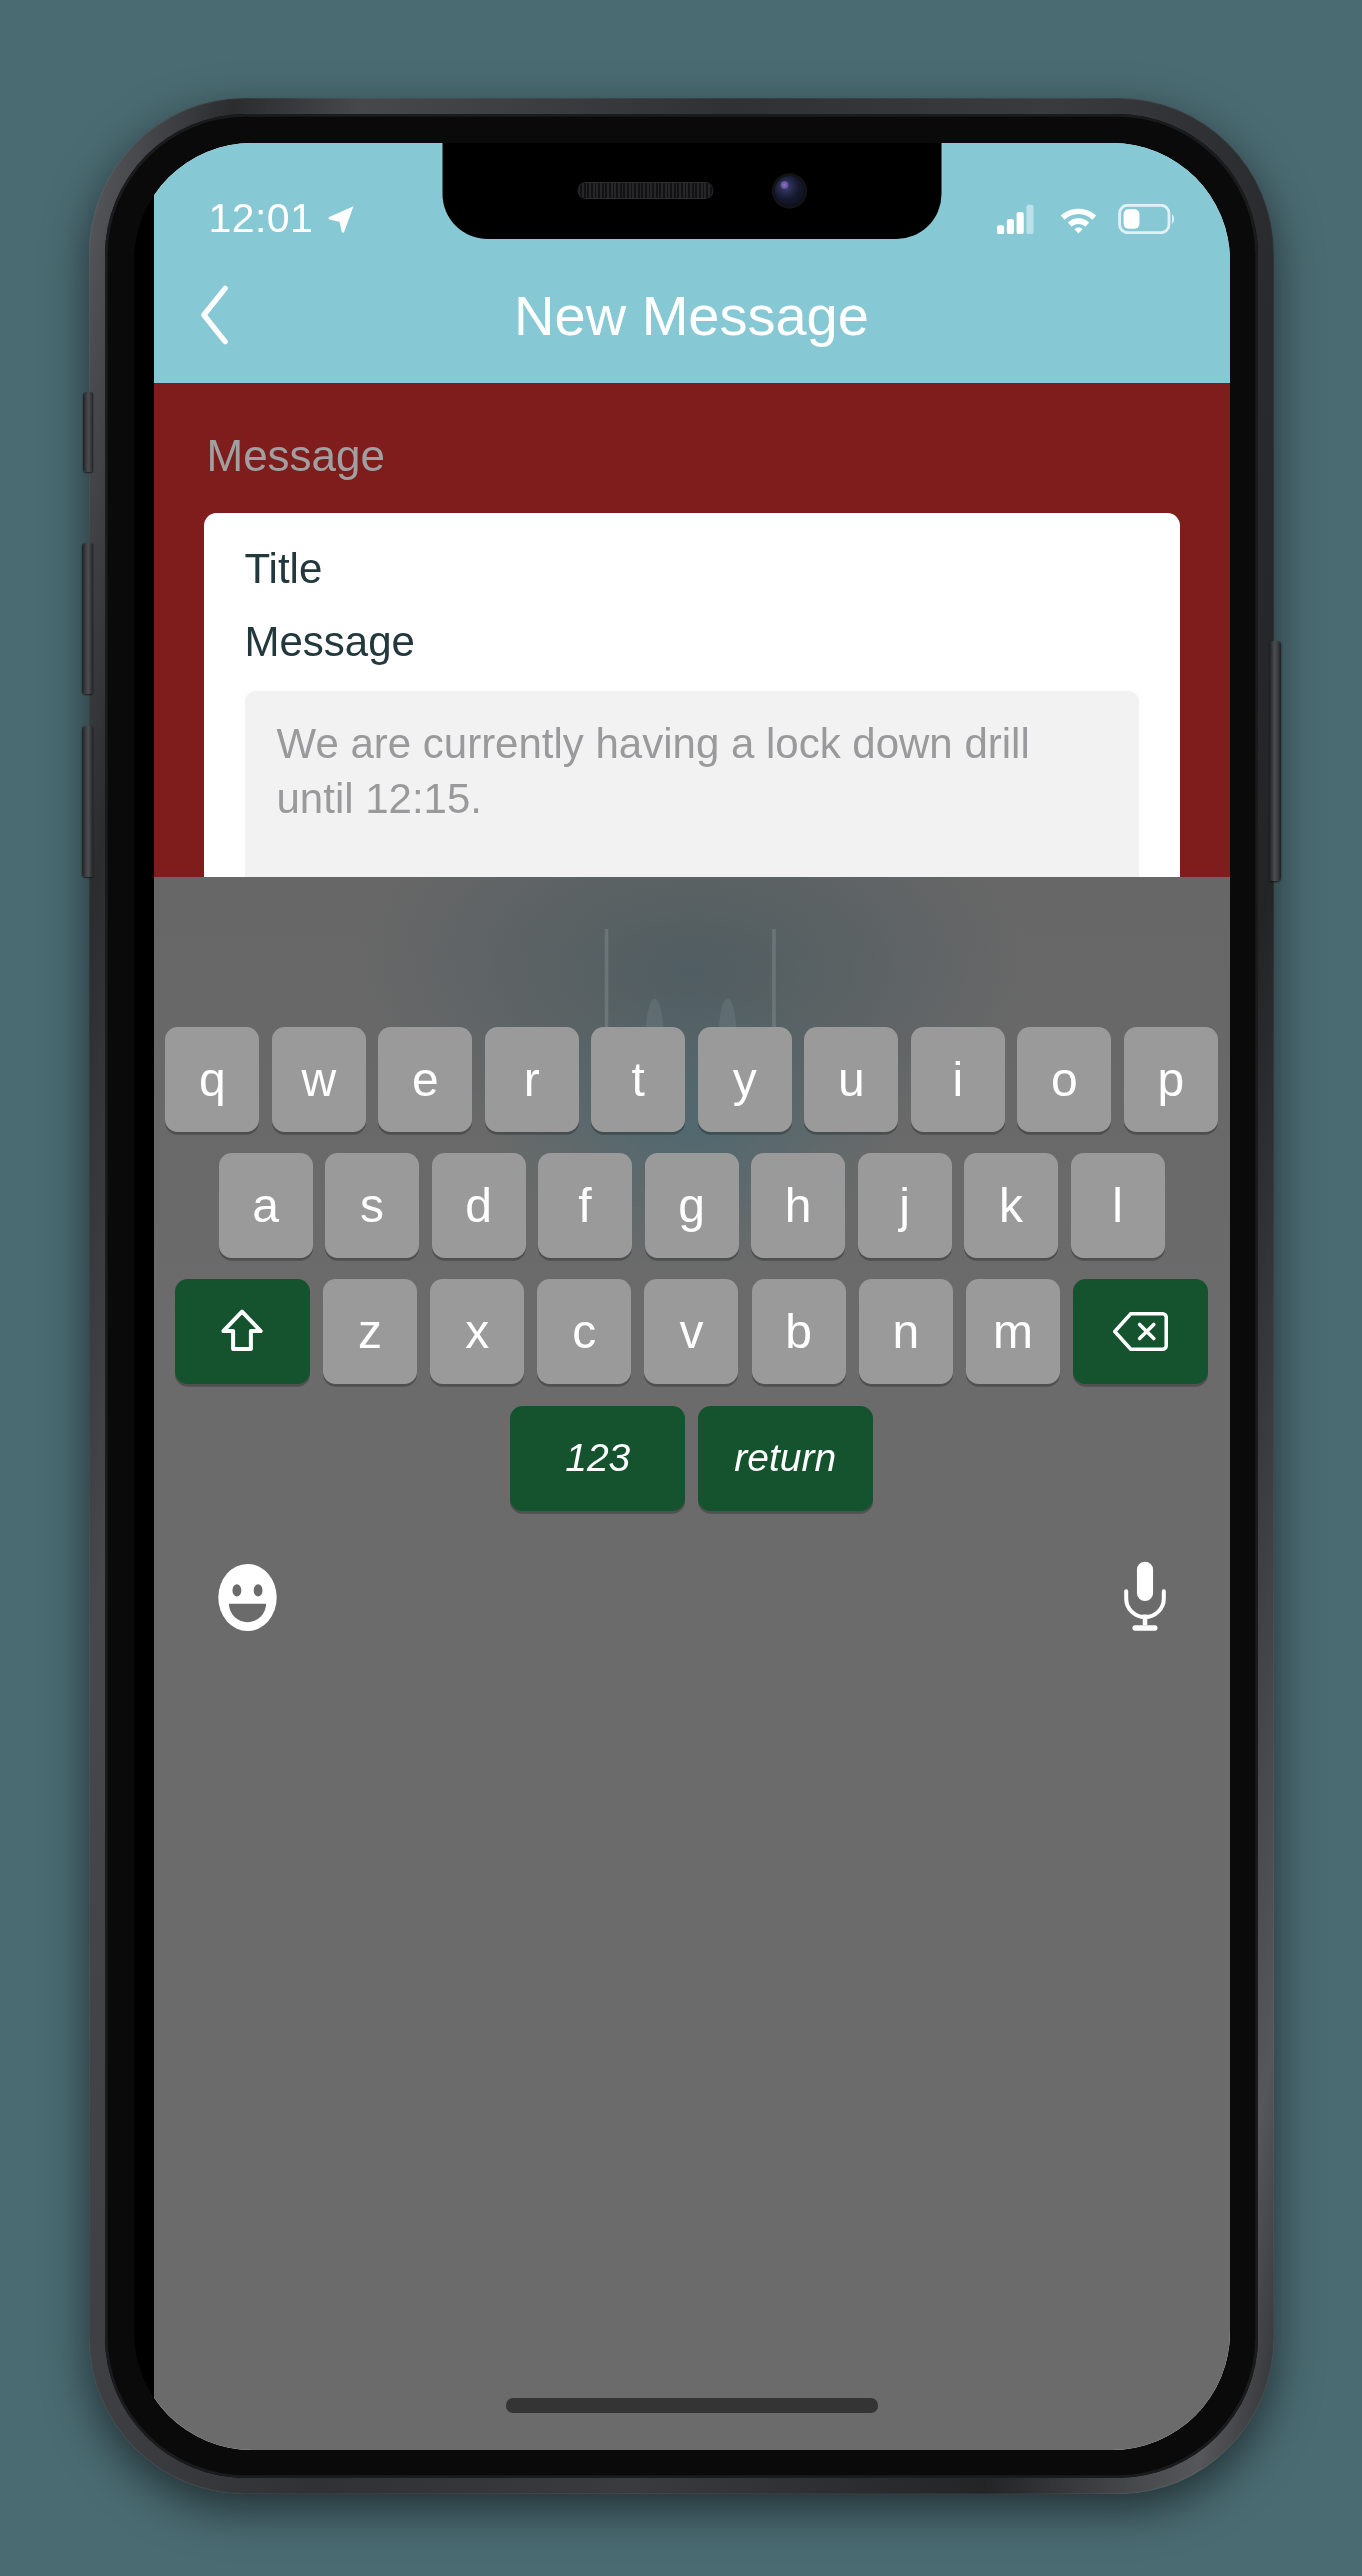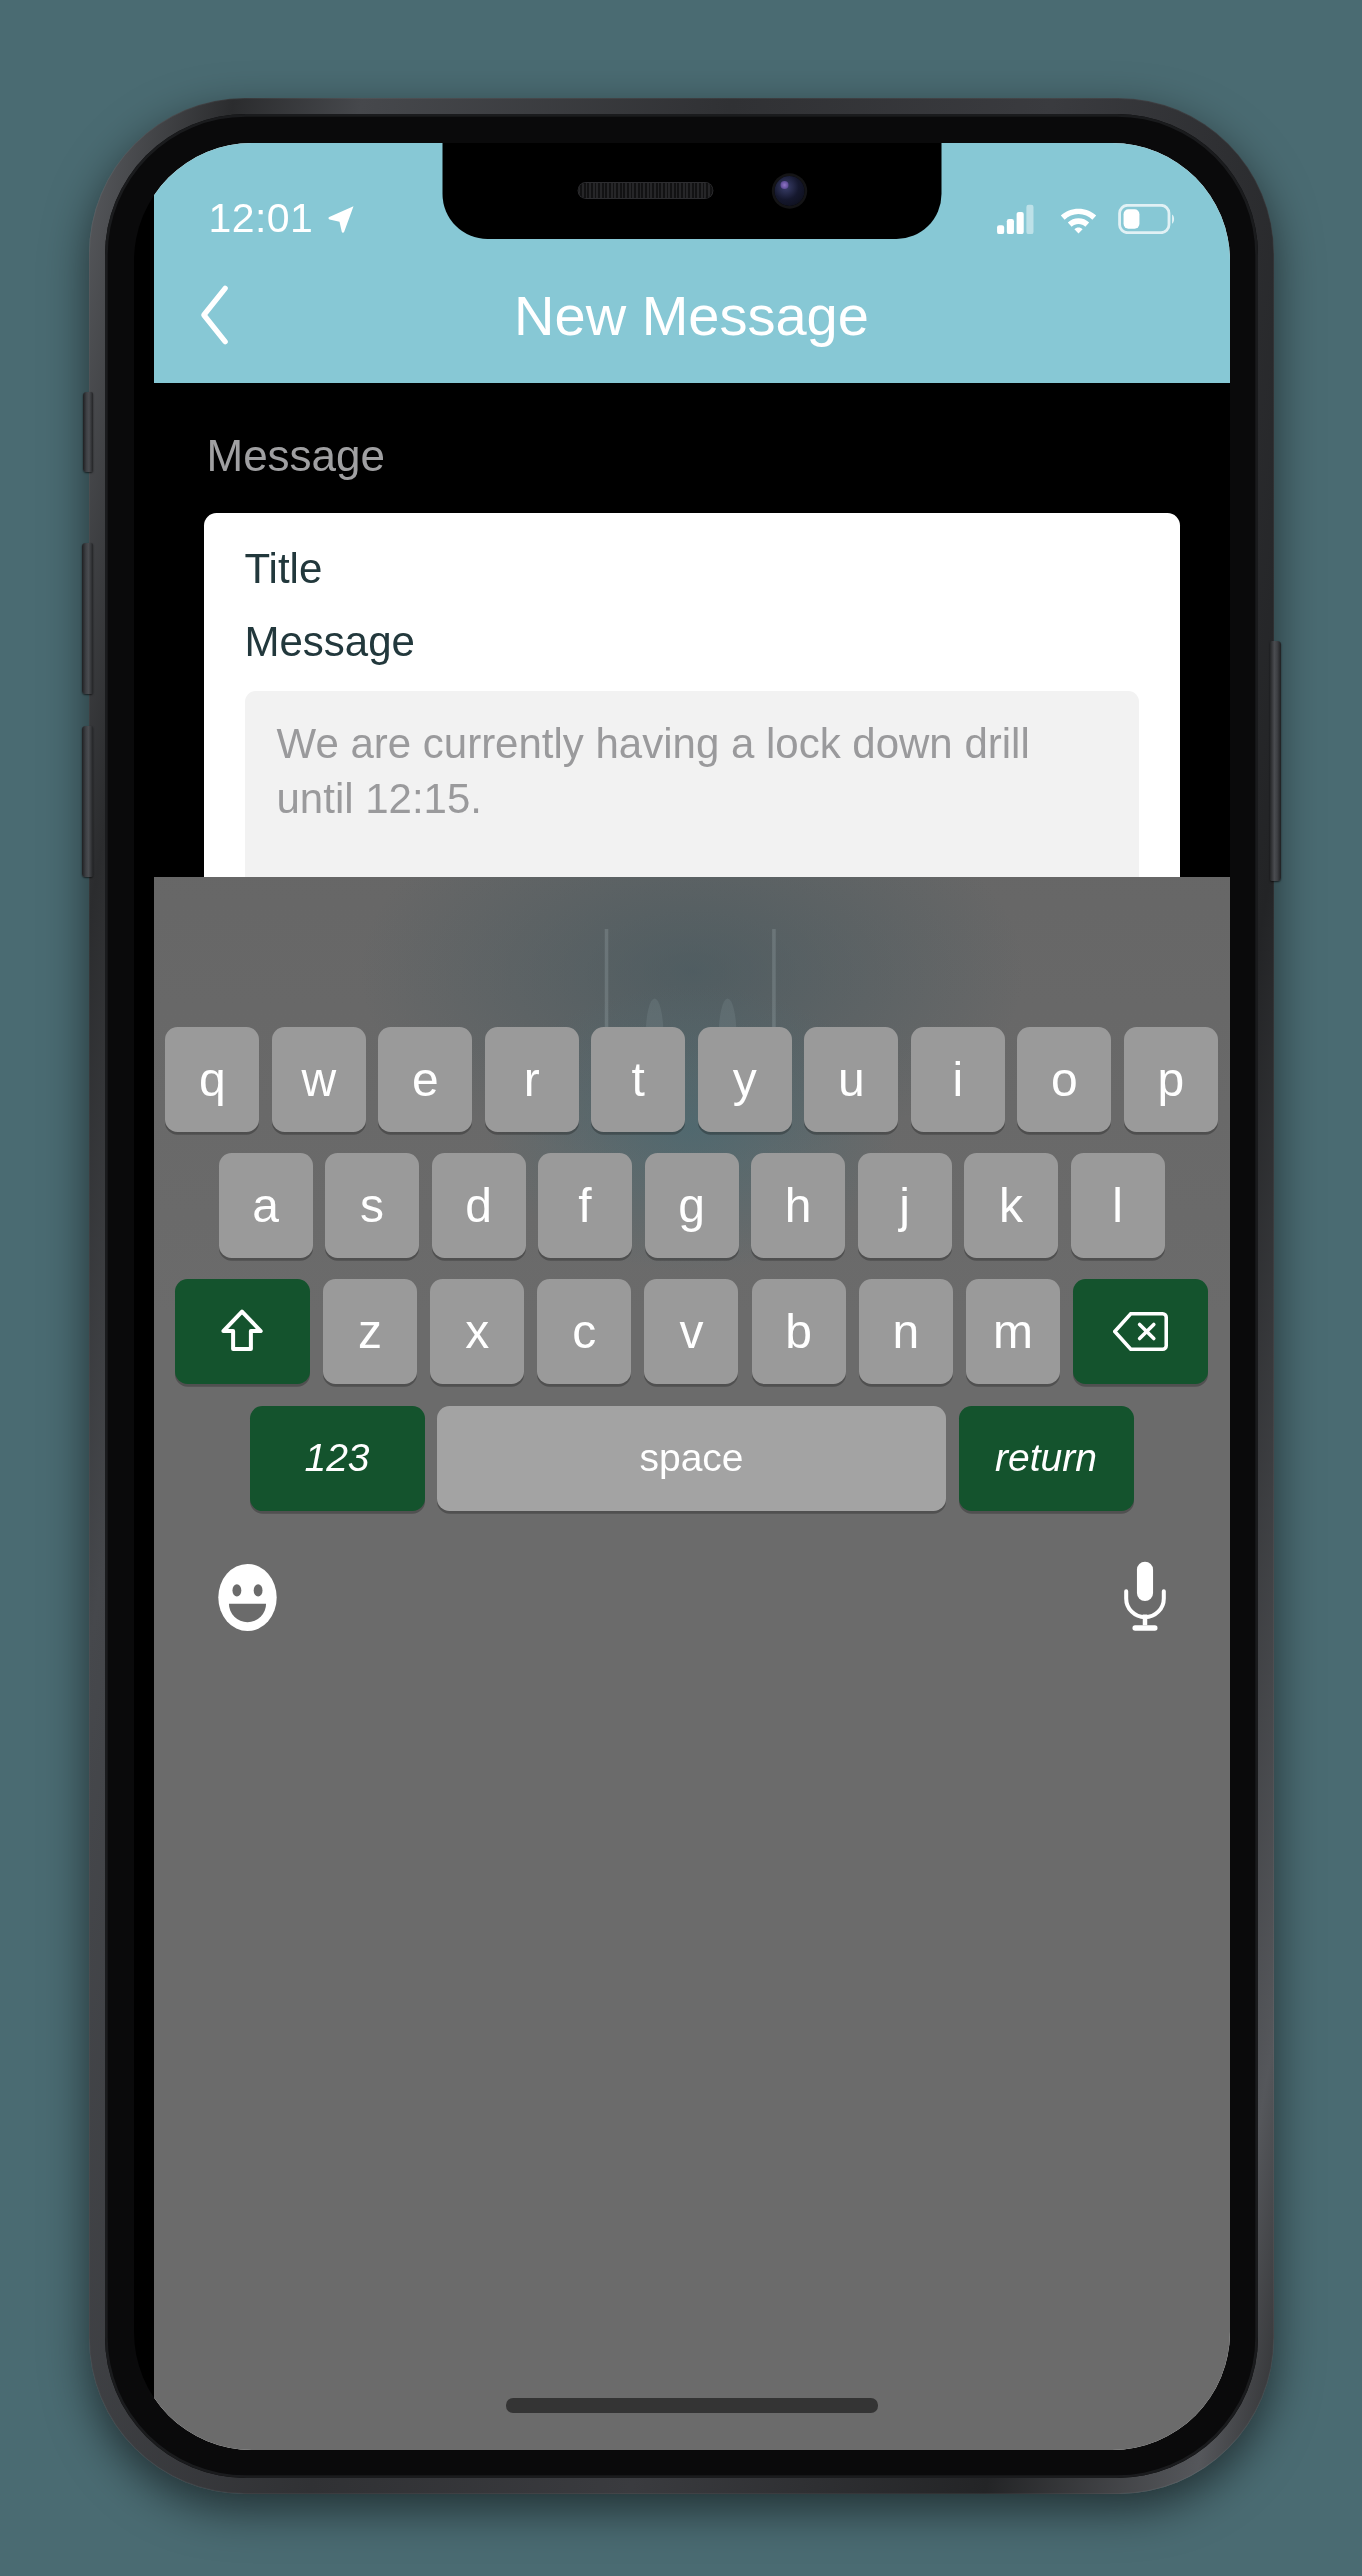--- a/index.html
+++ b/index.html
@@ -121,21 +121,21 @@
   .nav-title{
     position:absolute; left:0; right:0; top:0; bottom:0;
     display:flex; align-items:center; justify-content:center;
     color:#fff; font-size:56px; font-weight:400;
     pointer-events:none;
     text-align:right;
   }
 
   
   .body-area{
-    background:#000000;
+    background:#7f1d1d;
     flex:0 0 auto;
     height:494px;
     padding:0;
     overflow:hidden;
   }
   .section-title{
     color:#a0a0a2; font-size:44px;
     padding:48px 0 32px 53px;
     font-weight:400;
   }
@@ -351,21 +351,20 @@
               <div class="key dark wide">
                 <svg width="55" height="43" viewBox="0 0 62 48">
                   <path d="M20 4 H56 a4 4 0 0 1 4 4 v32 a4 4 0 0 1 -4 4 H20 L2 24 Z" fill="none" stroke="#fff" stroke-width="4"></path>
                   <path d="M30 16 L46 32 M46 16 L30 32" stroke="#fff" stroke-width="4" stroke-linecap="round"></path>
                 </svg>
               </div>
             </div>
 
             <div class="kb-row row4">
               <div class="key dark fn">123</div>
-              <div class="key space" style="font-size:39px;">space</div>
               <div class="key dark fn">return</div>
             </div>
           </div>
 
           <div class="kb-bottom">
             <svg width="69" height="69" viewBox="0 0 78 78">
               <ellipse cx="39" cy="39" rx="33" ry="38" fill="#fff"></ellipse>
               <ellipse cx="27" cy="31" rx="5" ry="7" fill="#6b6b6b"></ellipse>
               <ellipse cx="51" cy="31" rx="5" ry="7" fill="#6b6b6b"></ellipse>
               <path d="M18 46 H60 A21 21 0 0 1 18 46 Z" fill="#6b6b6b"></path>

